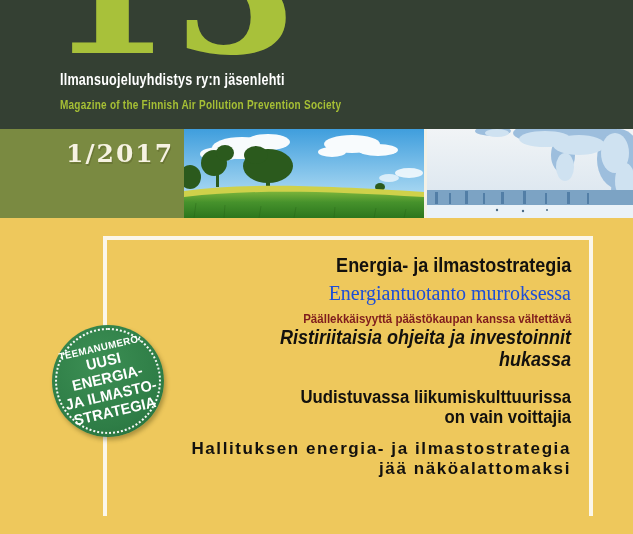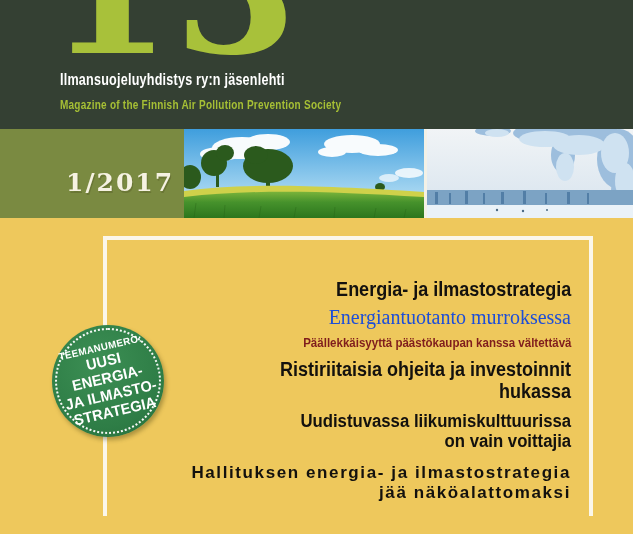--- a/index.html
+++ b/index.html
@@ -32,50 +32,49 @@
   }
 
   
   .photo-strip{position:absolute;left:0;top:129px;width:633px;height:89px;background:#f3f1e6;}
   .issue-block{position:absolute;left:0;top:0;width:184px;height:89px;background:#7a8a41;}
   .issue-number{
     position:absolute;left:66px;top:10px;
     font-family:"DejaVu Serif",serif;font-weight:bold;
     font-size:25px;color:#f6f2e2;letter-spacing:2px;
     text-shadow:1px 2px 0 rgba(60,60,20,0.25);
-    margin-top:29px;
   }
   .photo{position:absolute;top:0;height:89px;}
   .photo-summer{left:184px;width:240px;}
   .photo-winter{left:427px;width:206px;}
 
   
   .contents-area{position:absolute;left:0;top:218px;width:633px;height:316px;background:#eec85c;}
   .contents-box{
     position:absolute;left:103px;top:18px;width:486px;height:272px;
     border:4px solid #fbf7ea;
     box-sizing:content-box;
     padding:14px 18px 0 60px;
     width:404px; 
     text-align:right;
   }
-  .toc-line{white-space:pre-line;margin-top:24px;}
+  .toc-line{white-space:pre-line;}
   .toc-line .tx{display:inline-block;transform-origin:100% 50%;}
 
   .t-boldcond{font-size:20px;font-weight:bold;color:#13110e;line-height:1.1;}
   .t-boldcond .tx{transform:scaleX(0.90);}
   .t-serif{font-family:"Liberation Serif",serif;font-size:20px;color:#1d4ed8;line-height:1.18;}
   .t-bold-sm{font-size:12px;font-weight:bold;color:#7f1d1d;line-height:1.1;}
   .t-bold-sm .tx{transform:scaleX(0.96);}
   .t-bold{font-size:18px;font-weight:bold;color:#13110e;line-height:1.14;}
   .t-bold .tx{transform:scaleX(0.93);}
   .t-bold-sp{font-size:17px;font-weight:bold;color:#13110e;letter-spacing:1.6px;line-height:1.2;}
 
-  .mt6{margin-top:6px;}.mt7{margin-top:7px;}.mt8{margin-top:8px;}
-  .mt9{margin-top:9px;}.mt11{margin-top:11px;}
+  .mt6{margin-top:6px;}.mt7{margin-top:7px;}.mt8{margin-top:0;font-style:italic;}
+  .mt9{margin-top:17px;}.mt11{margin-top:11px;}
 
   
   .theme-badge{
     position:absolute;left:52px;top:107px;width:112px;height:112px;border-radius:50%;
     background:radial-gradient(circle at 42% 35%, #3c8f54, #2e7d46 65%, #256b3a);
     box-shadow:2px 3px 4px rgba(50,45,10,0.35);
   }
   .badge-ring{
     position:absolute;left:3px;top:3px;right:3px;bottom:3px;
     border:2px dotted rgba(255,255,255,0.95);border-radius:50%;

